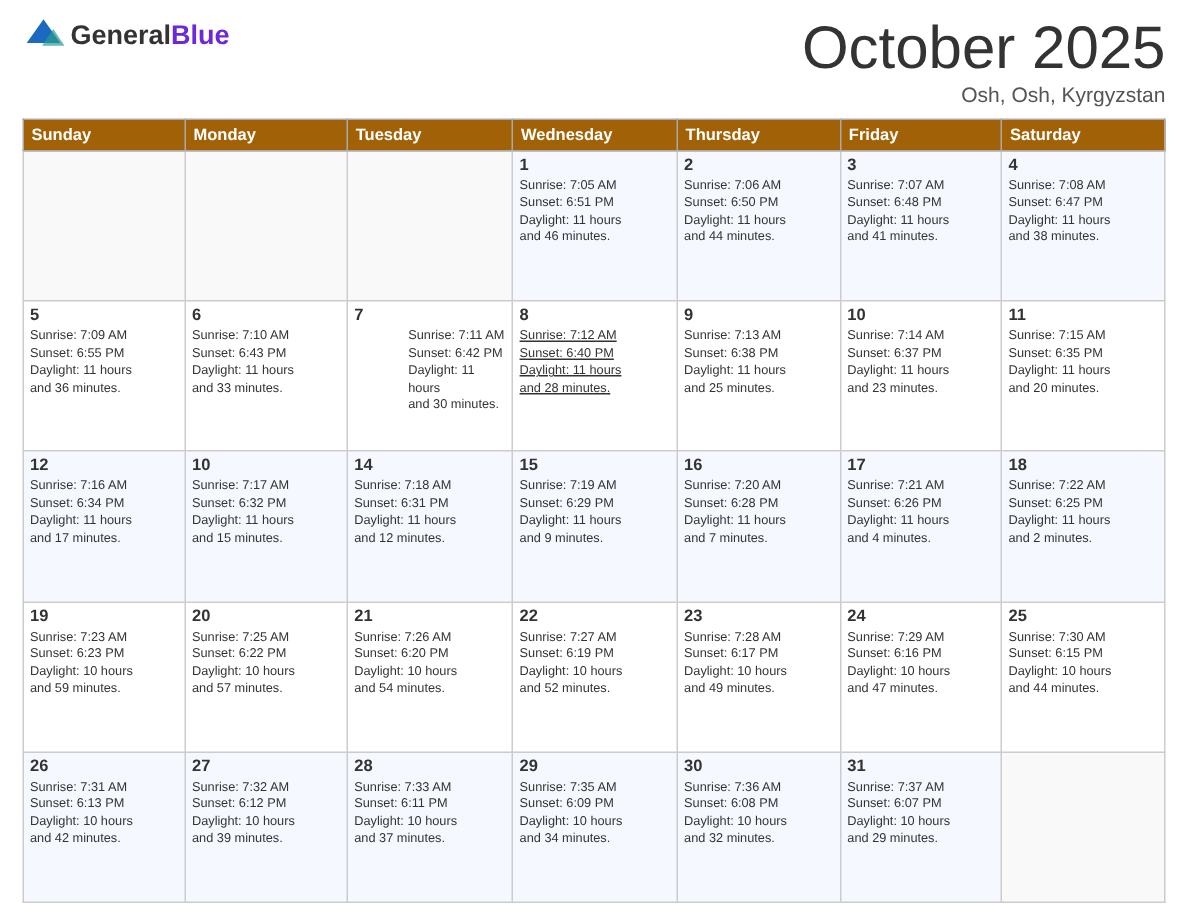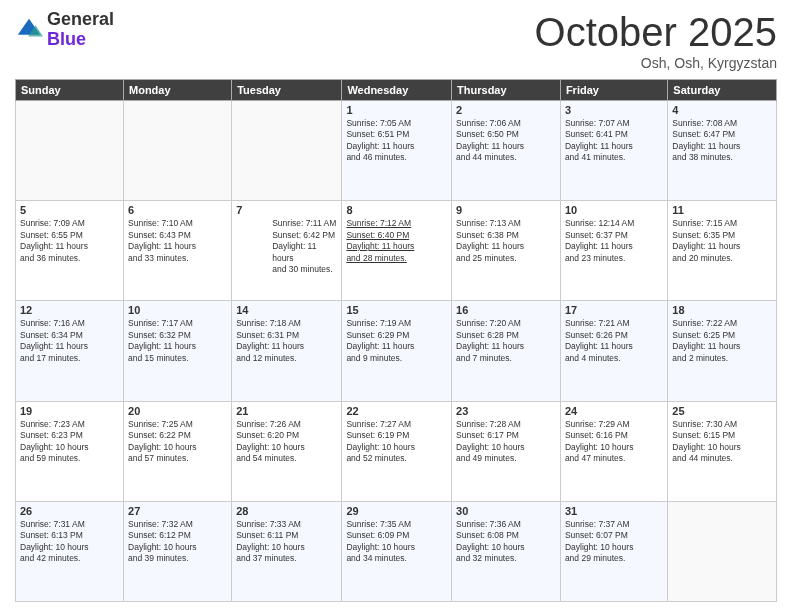--- a/index.html
+++ b/index.html
@@ -22,21 +22,21 @@
       justify-content: space-between;
       align-items: flex-start;
       margin-bottom: 8px;
     }
     .logo {
       display: flex;
       align-items: center;
     }
     .logo-text {
       display: flex;
-      flex-direction: column;
+      flex-direction: row;
       line-height: 1.1;
     }
     .logo-general {
       font-size: 18px;
       font-weight: bold;
       color: #333;
     }
     .logo-blue {
       font-size: 18px;
       font-weight: bold;
@@ -58,21 +58,21 @@
     .location {
       font-size: 14px;
       color: #555;
     }
     .calendar {
       width: 100%;
       border-collapse: collapse;
       flex: 1;
     }
     .calendar th {
-      background-color: #404040;
+      background-color: #a16207;
       color: #fff;
       font-size: 11px;
       font-weight: bold;
       padding: 4px 5px;
       text-align: left;
       border: 1px solid #aaa;
     }
     .calendar td {
       border: 1px solid #ccc;
       vertical-align: top;
@@ -152,21 +152,21 @@
           <td>
             <span class="day-number">2</span>
             <div class="day-info" style="white-space: pre-line;">Sunrise: 7:06 AM
 Sunset: 6:50 PM
 Daylight: 11 hours
 and 44 minutes.</div>
           </td>
           <td>
             <span class="day-number">3</span>
             <div class="day-info" style="white-space: pre-line;">Sunrise: 7:07 AM
-Sunset: 6:41 PM
+Sunset: 6:48 PM
 Daylight: 11 hours
 and 41 minutes.</div>
           </td>
           <td>
             <span class="day-number">4</span>
             <div class="day-info" style="white-space: pre-line;">Sunrise: 7:08 AM
 Sunset: 6:47 PM
 Daylight: 11 hours
 and 38 minutes.</div>
           </td>
@@ -202,21 +202,21 @@
           </td>
           <td>
             <span class="day-number">9</span>
             <div class="day-info" style="white-space: pre-line;">Sunrise: 7:13 AM
 Sunset: 6:38 PM
 Daylight: 11 hours
 and 25 minutes.</div>
           </td>
           <td>
             <span class="day-number">10</span>
-            <div class="day-info" style="white-space: pre-line;">Sunrise: 12:14 AM
+            <div class="day-info" style="white-space: pre-line;">Sunrise: 7:14 AM
 Sunset: 6:37 PM
 Daylight: 11 hours
 and 23 minutes.</div>
           </td>
           <td>
             <span class="day-number">11</span>
             <div class="day-info" style="white-space: pre-line;">Sunrise: 7:15 AM
 Sunset: 6:35 PM
 Daylight: 11 hours
 and 20 minutes.</div>

